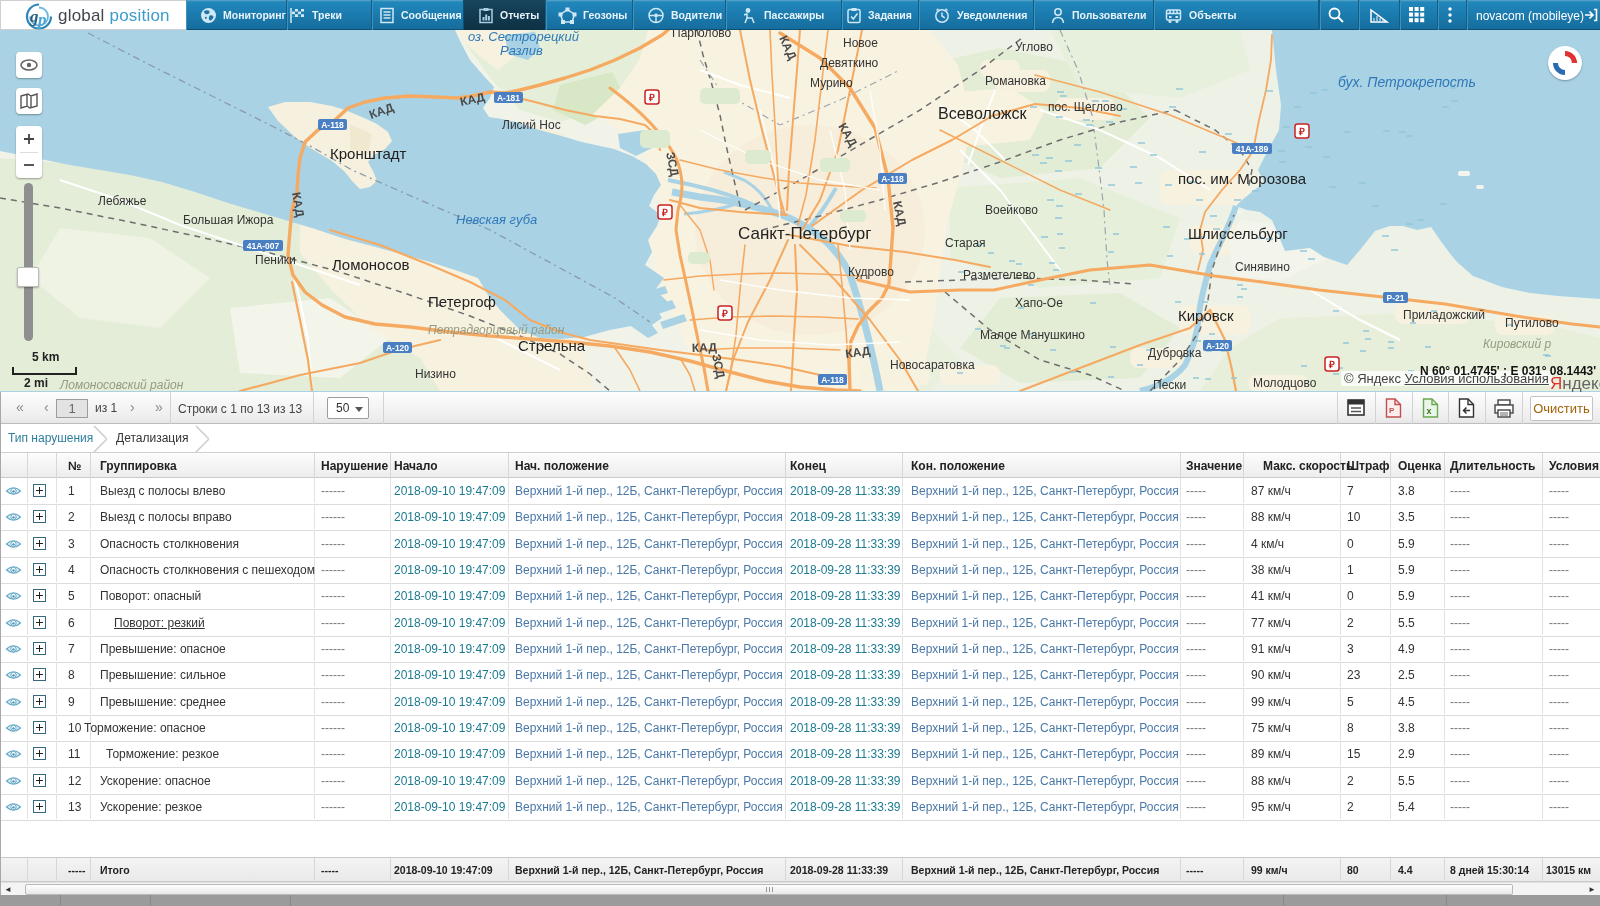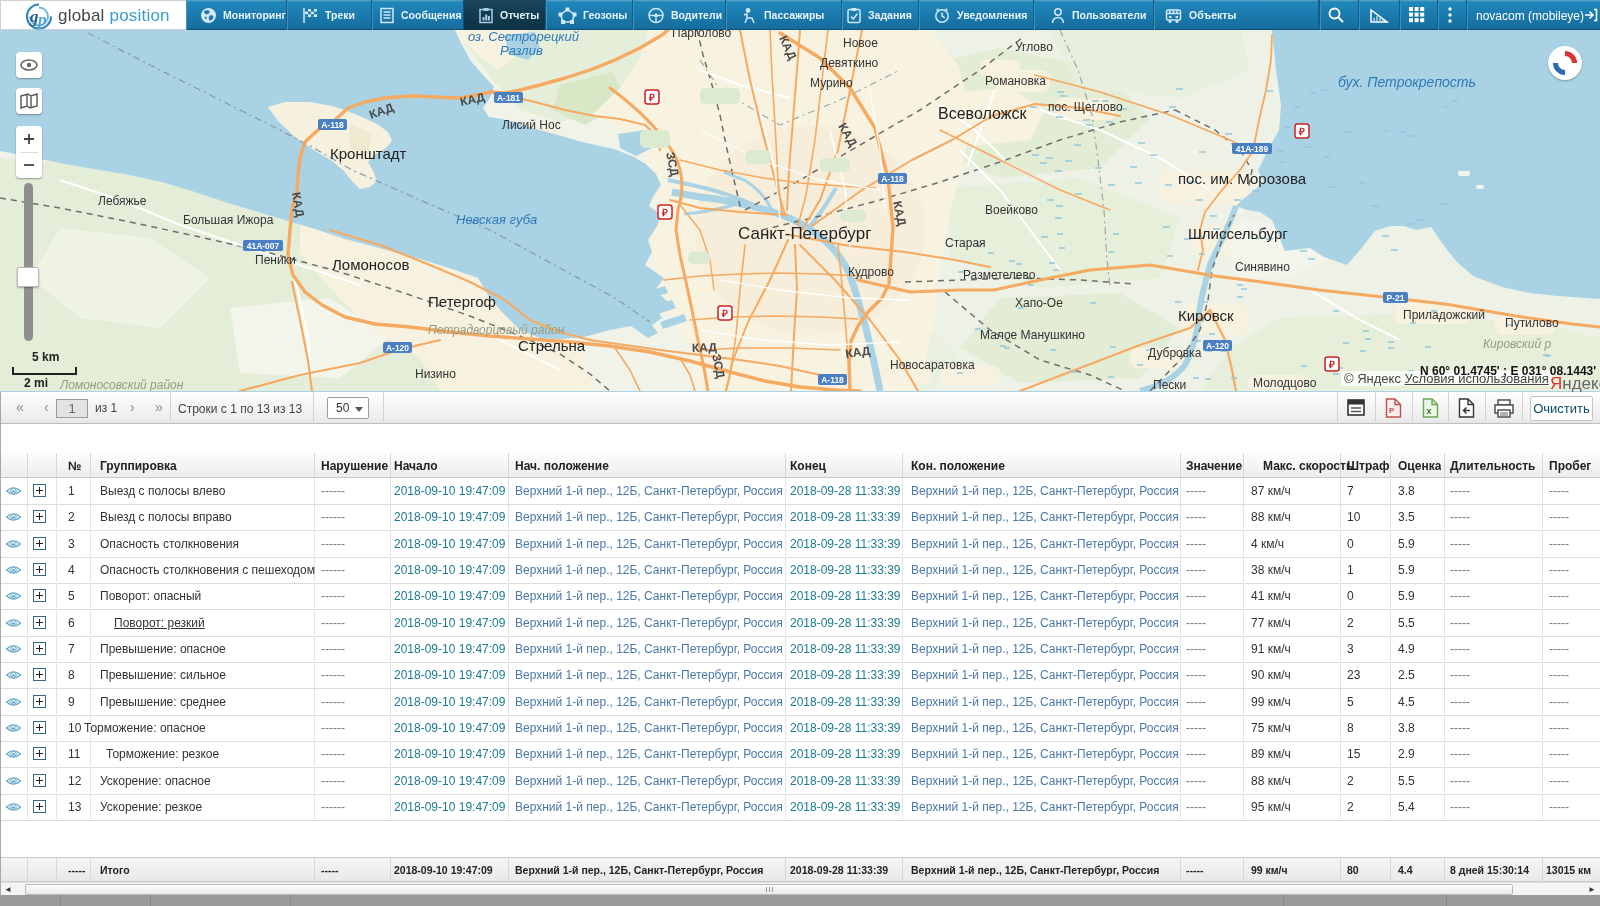--- a/index.html
+++ b/index.html
@@ -39,21 +39,21 @@
 
 
 #toolbar { position:absolute; left:0; top:392px; width:1600px; height:32px;
   background:linear-gradient(180deg,#fdfdfd 0,#ededed 85%,#e6e6e6 100%);
   border-bottom:1px solid #bdbdbd; font-size:12px; color:#555; }
 .tsep { position:absolute; top:0; width:1px; height:32px; background:#d2d2d2; }
 .tarr { position:absolute; top:7px; font-size:14px; color:#8a8a8a; }
 #pagebox { position:absolute; left:56px; top:7px; width:32px; height:19px; background:#e3e3e3; border:1px solid #9c9c9c; text-align:center; font-size:13px; color:#666; line-height:17px;}
 #rowslbl { position:absolute; left:178px; top:10px; color:#444; }
 #cntbox { position:absolute; left:327px; top:5px; width:42px; height:22px; background:#fff; border:1px solid #9c9c9c; border-radius:2px; color:#333; }
-#clearbtn { position:absolute; left:1530px; top:4px; width:63px; height:25px; background:#fff; border:1px solid #c4c4c4; border-radius:2px; color:#0c4a6e; font-size:13px; text-align:center; line-height:23px;}
+#clearbtn { position:absolute; left:1530px; top:4px; width:63px; height:25px; background:#fff; border:1px solid #c4c4c4; border-radius:2px; color:#a16207; font-size:13px; text-align:center; line-height:23px;}
 
 
 #tabs { position:absolute; left:0; top:424px; width:1600px; height:29px; background:#fff; border-bottom:1px solid #cfcfcf; font-size:12px; }
 #tabs .t1 { position:absolute; left:8px; top:7px; color:#2e7e9e; }
 #tabs .t2 { position:absolute; top:7px; color:#333; }
 .chev { position:absolute; top:1px; width:14px; height:27px; }
 
 
 #thead { position:absolute; left:0; top:453px; width:1600px; height:25px;
   background:linear-gradient(180deg,#fcfcfc 0,#ededed 100%); border-bottom:1px solid #c9c9c9;
@@ -106,21 +106,21 @@
 
     <div class="mitem" style="left:186px;width:101px;padding-left:13px;">
         <svg width="17" height="17">
           <circle cx="8.5" cy="8.5" r="7.5" fill="#cfe8f5"></circle>
           <path d="M4 4.2 Q6.5 2.6 8.6 3.6 Q10.4 4.6 9.2 6.2 Q8 7.6 6 7.2 Q4 6.8 4 4.2 Z" fill="#2073a3"></path>
           <path d="M9.6 8.4 Q12.4 7.8 13.6 9.6 Q13.2 12.4 10.8 13.4 Q8.6 13.8 8.8 11.4 Q8.9 9.4 9.6 8.4 Z" fill="#2073a3"></path>
           <path d="M5.2 9.8 Q6.6 9.4 7 10.8 Q6.6 12.2 5.2 11.8 Q4.4 10.6 5.2 9.8 Z" fill="#2073a3"></path>
         </svg>
         <span>Мониторинг</span>
       </div>
-<div class="mitem" style="left:287px;width:85px;padding-left:13px;">
+<div class="mitem" style="left:287px;width:85px;">
         <svg width="18" height="17">
           <path d="M3 1 V16" stroke="#cfe8f5" fill="none" stroke-width="1.5"></path>
           <rect x="4" y="2" width="12" height="8" fill="#cfe8f5"></rect>
           <g fill="#1c7cb0">
             <rect x="4" y="2" width="3" height="2.6"></rect>
             <rect x="10" y="2" width="3" height="2.6"></rect>
             <rect x="7" y="4.6" width="3" height="2.6"></rect>
             <rect x="13" y="4.6" width="3" height="2.6"></rect>
             <rect x="4" y="7.2" width="3" height="2.6"></rect>
             <rect x="10" y="7.2" width="3" height="2.6"></rect>
@@ -564,20 +564,30 @@
       </svg>
 <svg style="position:absolute;left:1494px;top:7px;" width="22" height="19">
         <rect x="4" y="1" width="12" height="5" fill="#fff" stroke="#444" stroke-width="1.4"></rect>
         <rect x="1" y="6" width="18" height="8" fill="#fff" stroke="#444" stroke-width="1.4"></rect>
         <rect x="4" y="11" width="12" height="7" fill="#fff" stroke="#444" stroke-width="1.4"></rect>
         <path d="M6 14 H14 M6 16 H14" stroke="#666" stroke-width="1"></path>
       </svg>
     <div id="clearbtn">Очистить</div>
   </div>
 
+  <div id="tabs">
+    <div class="t1">Тип нарушения</div>
+    <svg class="chev" style="left:93px;" width="16" height="28">
+        <path d="M1 1 L14 14 L1 27" fill="none" stroke="#ccc" stroke-width="1.5"></path>
+      </svg>
+    <div class="t2" style="left:116px;">Детализация</div>
+    <svg class="chev" style="left:195px;" width="16" height="28">
+        <path d="M1 1 L14 14 L1 27" fill="none" stroke="#ccc" stroke-width="1.5"></path>
+      </svg>
+  </div>
 
   <div id="thead">
       <div class="vline" style="left:27px;"></div>
 <div class="vline" style="left:56px;"></div>
 <div class="vline" style="left:90px;"></div>
 <div class="vline" style="left:314px;"></div>
 <div class="vline" style="left:390px;"></div>
 <div class="vline" style="left:508px;"></div>
 <div class="vline" style="left:785px;"></div>
 <div class="vline" style="left:902px;"></div>
@@ -593,21 +603,21 @@
 <div class="hc" style="left:321px;">Нарушение</div>
 <div class="hc" style="left:394px;">Начало</div>
 <div class="hc" style="left:515px;">Нач. положение</div>
 <div class="hc" style="left:790px;">Конец</div>
 <div class="hc" style="left:911px;">Кон. положение</div>
 <div class="hc" style="left:1186px;">Значение</div>
 <div class="hc" style="left:1251px;margin-left:12px;">Макс. скорость</div>
 <div class="hc" style="left:1347px;">Штраф</div>
 <div class="hc" style="left:1398px;">Оценка</div>
 <div class="hc" style="left:1450px;">Длительность</div>
-<div class="hc" style="left:1549px;">Пробег</div>
+<div class="hc" style="left:1549px;">Условия</div>
     </div>
 
   <div id="rows">
       <div class="row" style="top:0px;">
         <svg class="eye" width="17" height="12">
           <path d="M1.5 6 Q8.5 -0.5 15.5 6 Q8.5 12.5 1.5 6 Z" fill="#e2f1f8" stroke="#62a8c6" stroke-width="1.1"></path>
           <circle cx="8.5" cy="6" r="2.7" fill="#fff" stroke="#62a8c6" stroke-width="1"></circle>
           <circle cx="8.5" cy="6.4" r="1.2" fill="#4a92b2"></circle>
         </svg>
         <div class="plusbox"></div>

